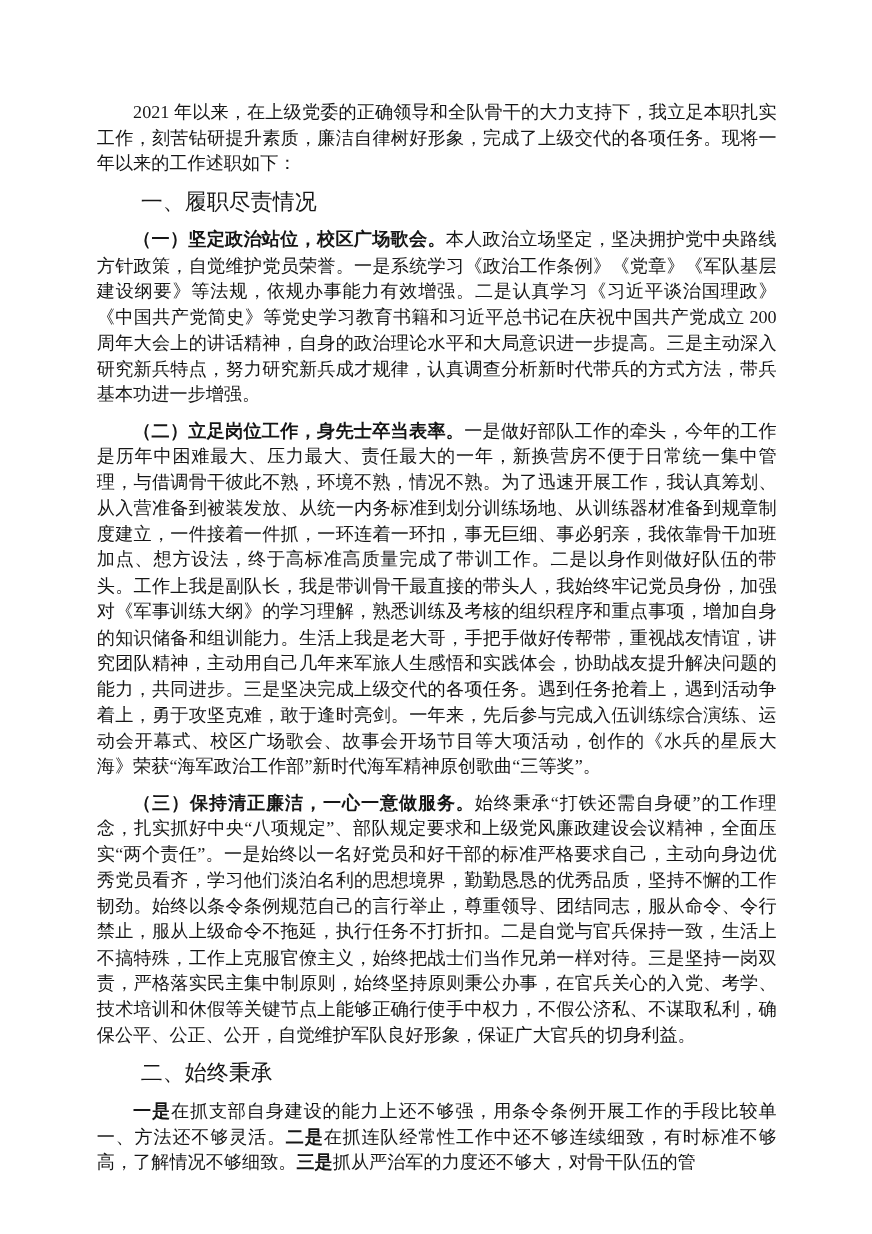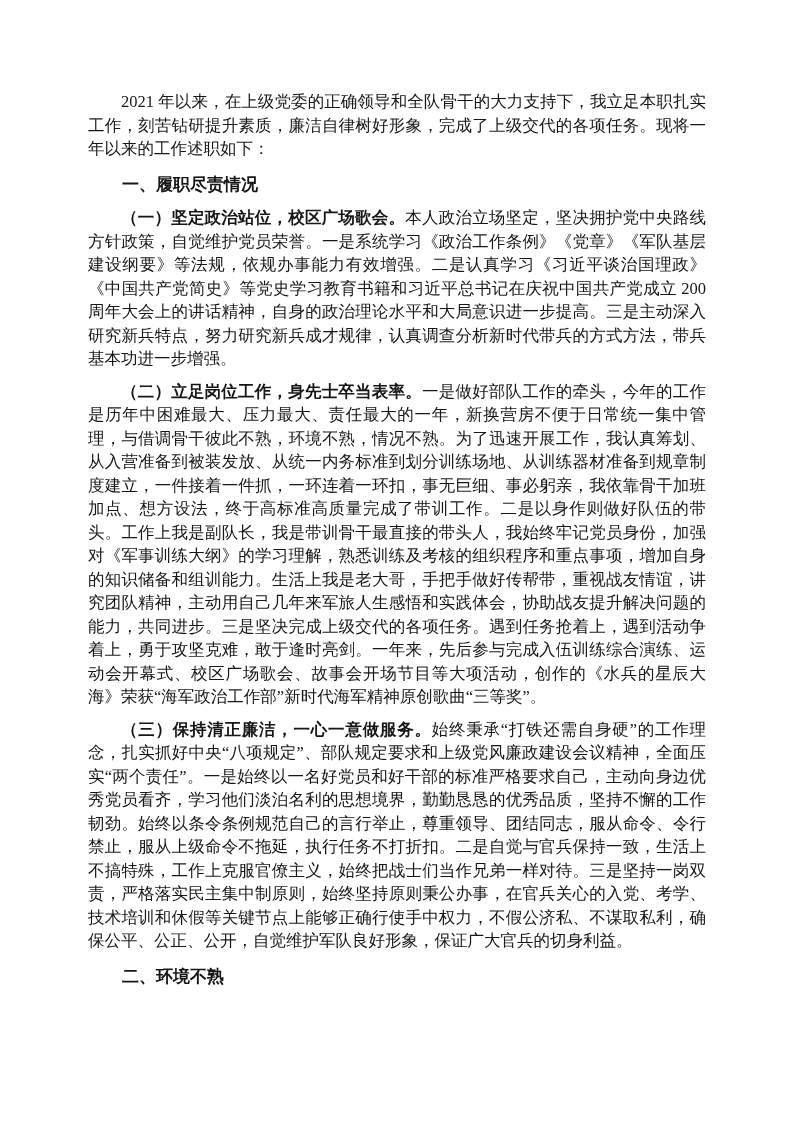--- a/index.html
+++ b/index.html
@@ -23,22 +23,22 @@
     text-align: justify;
   }
   .para {
     margin: 0 0 9px 0;
     text-indent: 2em;
     word-break: break-all;
   }
   .heading {
     margin: 12px 0 10px 0;
     text-indent: 2em;
-    font-weight: bold;
-    font-size: 17px;
+    font-weight: normal;
+    font-size: 20px;
     line-height: 23.5px;
   }
   .lead {
     font-weight: bold;
   }
   .problem-label {
     font-weight: bold;
   }
 </style>
 </head>
@@ -49,16 +49,17 @@
   <p class="para">2021 年以来，在上级党委的正确领导和全队骨干的大力支持下，我立足本职扎实工作，刻苦钻研提升素质，廉洁自律树好形象，完成了上级交代的各项任务。现将一年以来的工作述职如下：</p>
 
   <p class="heading">一、履职尽责情况</p>
 
   <p class="para"><span class="lead">（一）坚定政治站位，校区广场歌会。</span><span>本人政治立场坚定，坚决拥护党中央路线方针政策，自觉维护党员荣誉。一是系统学习《政治工作条例》《党章》《军队基层建设纲要》等法规，依规办事能力有效增强。二是认真学习《习近平谈治国理政》《中国共产党简史》等党史学习教育书籍和习近平总书记在庆祝中国共产党成立 200 周年大会上的讲话精神，自身的政治理论水平和大局意识进一步提高。三是主动深入研究新兵特点，努力研究新兵成才规律，认真调查分析新时代带兵的方式方法，带兵基本功进一步增强。</span></p>
 
   <p class="para"><span class="lead">（二）立足岗位工作，身先士卒当表率。</span><span>一是做好部队工作的牵头，今年的工作是历年中困难最大、压力最大、责任最大的一年，新换营房不便于日常统一集中管理，与借调骨干彼此不熟，环境不熟，情况不熟。为了迅速开展工作，我认真筹划、从入营准备到被装发放、从统一内务标准到划分训练场地、从训练器材准备到规章制度建立，一件接着一件抓，一环连着一环扣，事无巨细、事必躬亲，我依靠骨干加班加点、想方设法，终于高标准高质量完成了带训工作。二是以身作则做好队伍的带头。工作上我是副队长，我是带训骨干最直接的带头人，我始终牢记党员身份，加强对《军事训练大纲》的学习理解，熟悉训练及考核的组织程序和重点事项，增加自身的知识储备和组训能力。生活上我是老大哥，手把手做好传帮带，重视战友情谊，讲究团队精神，主动用自己几年来军旅人生感悟和实践体会，协助战友提升解决问题的能力，共同进步。三是坚决完成上级交代的各项任务。遇到任务抢着上，遇到活动争着上，勇于攻坚克难，敢于逢时亮剑。一年来，先后参与完成入伍训练综合演练、运动会开幕式、校区广场歌会、故事会开场节目等大项活动，创作的《水兵的星辰大海》荣获“海军政治工作部”新时代海军精神原创歌曲“三等奖”。</span></p>
 
   <p class="para"><span class="lead">（三）保持清正廉洁，一心一意做服务。</span><span>始终秉承“打铁还需自身硬”的工作理念，扎实抓好中央“八项规定”、部队规定要求和上级党风廉政建设会议精神，全面压实“两个责任”。一是始终以一名好党员和好干部的标准严格要求自己，主动向身边优秀党员看齐，学习他们淡泊名利的思想境界，勤勤恳恳的优秀品质，坚持不懈的工作韧劲。始终以条令条例规范自己的言行举止，尊重领导、团结同志，服从命令、令行禁止，服从上级命令不拖延，执行任务不打折扣。二是自觉与官兵保持一致，生活上不搞特殊，工作上克服官僚主义，始终把战士们当作兄弟一样对待。三是坚持一岗双责，严格落实民主集中制原则，始终坚持原则秉公办事，在官兵关心的入党、考学、技术培训和休假等关键节点上能够正确行使手中权力，不假公济私、不谋取私利，确保公平、公正、公开，自觉维护军队良好形象，保证广大官兵的切身利益。</span></p>
 
-  <p class="heading">二、环境不熟</p>
+  <p class="heading">二、始终秉承</p>
 
+  <p class="para"><span class="problem-label">一是</span><span>在抓支部自身建设的能力上还不够强，用条令条例开展工作的手段比较单一、方法还不够灵活。</span><span class="problem-label">二是</span><span>在抓连队经常性工作中还不够连续细致，有时标准不够高，了解情况不够细致。</span><span class="problem-label">三是</span><span>抓从严治军的力度还不够大，对骨干队伍的管</span></p>
 
 </div>
 
 </body></html>

